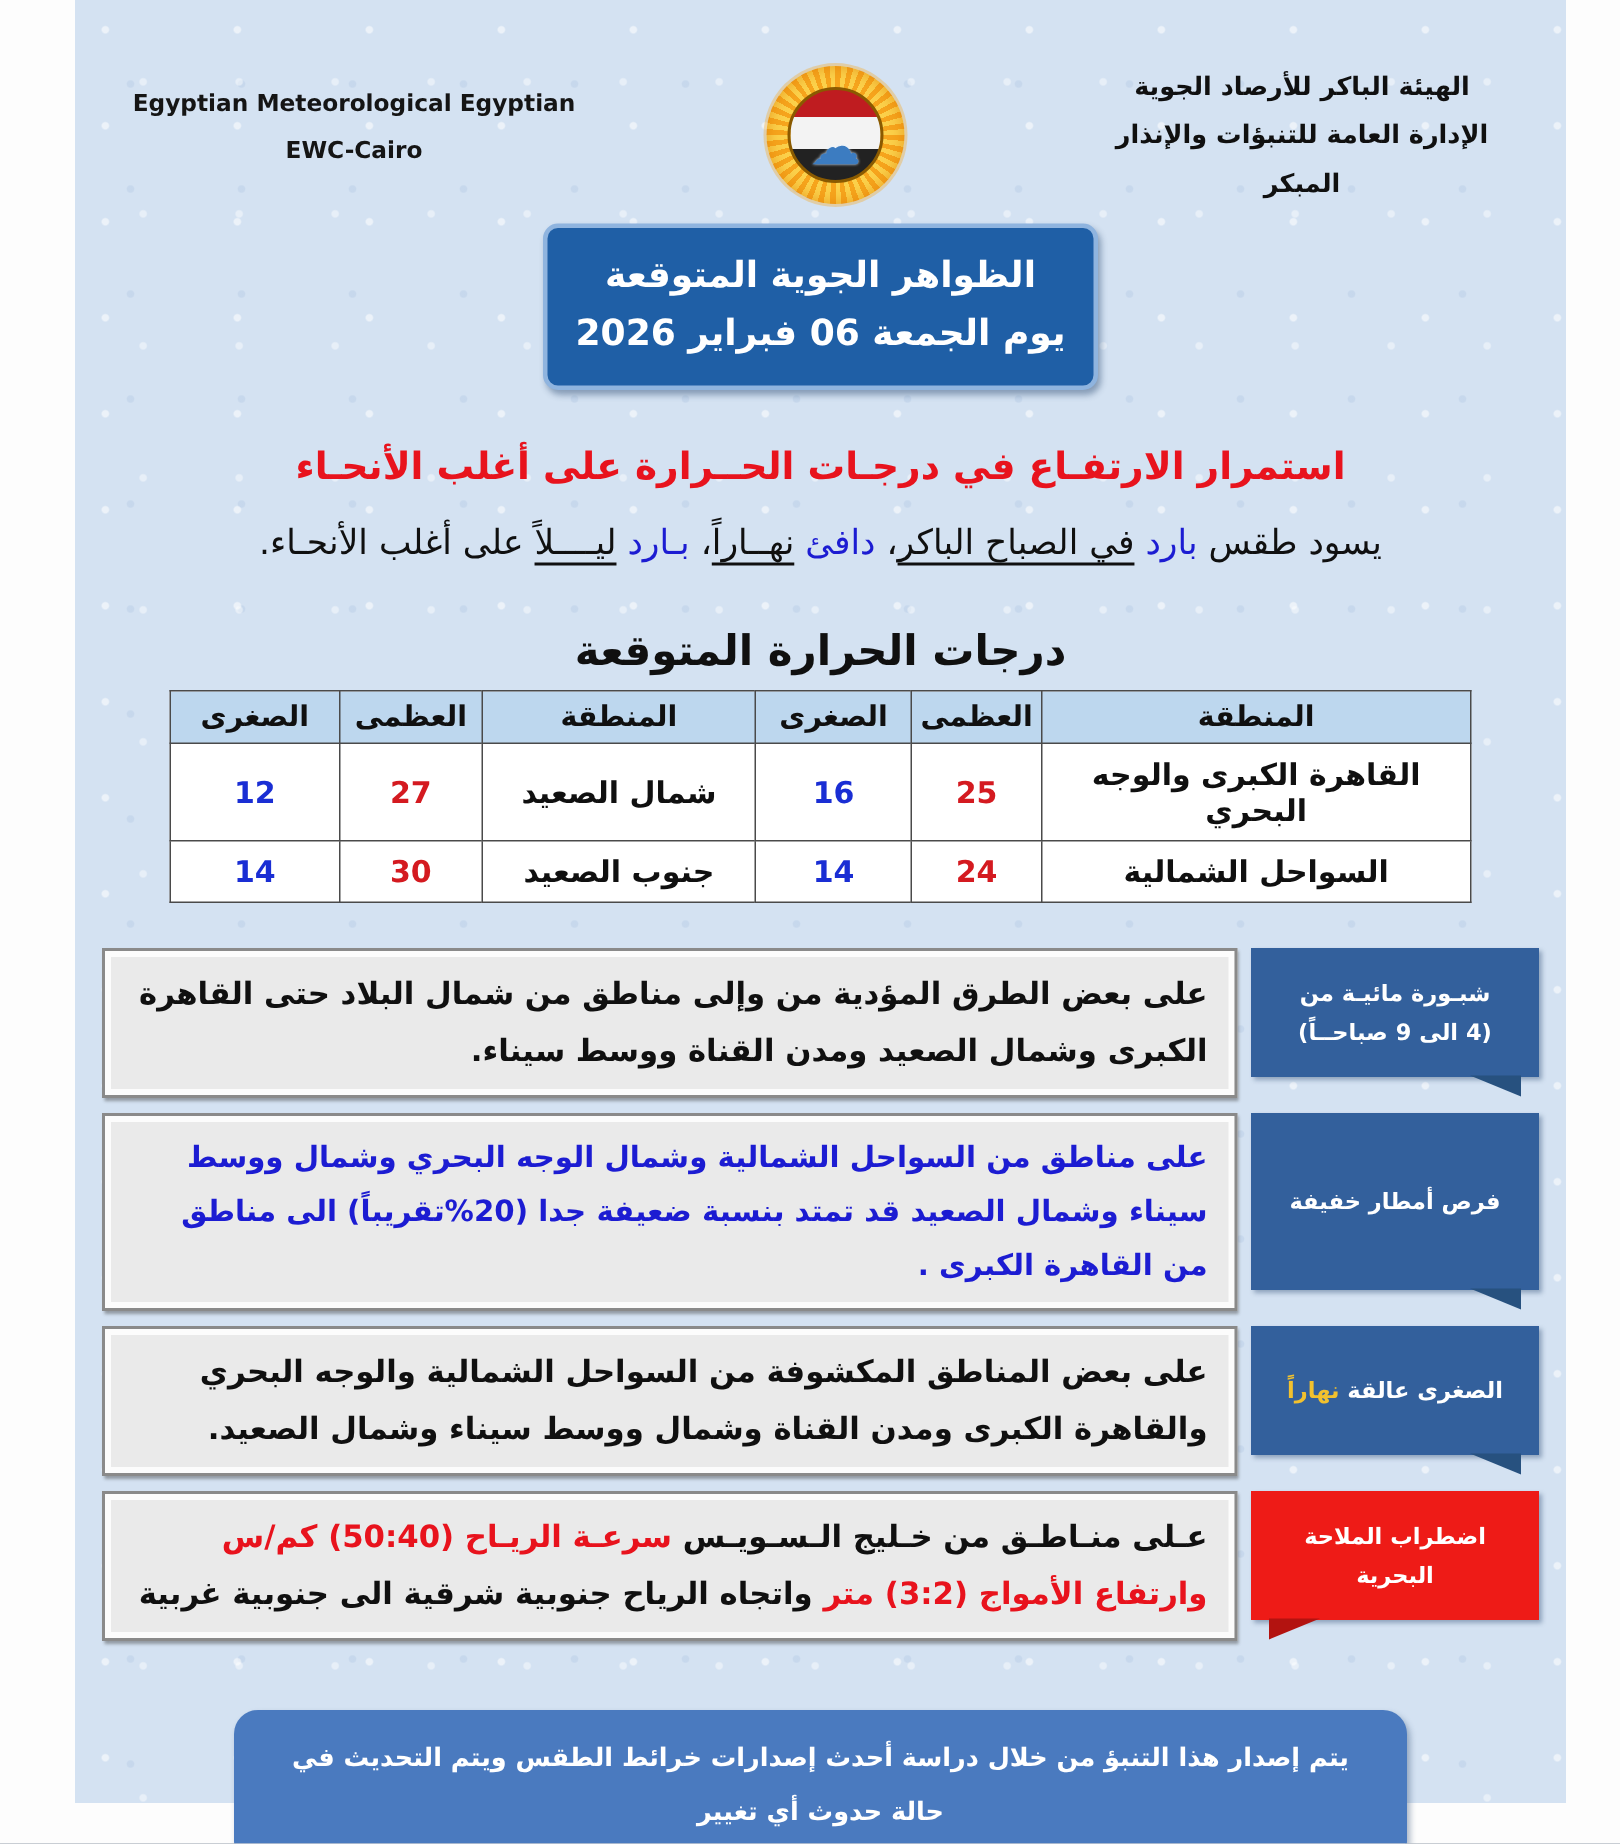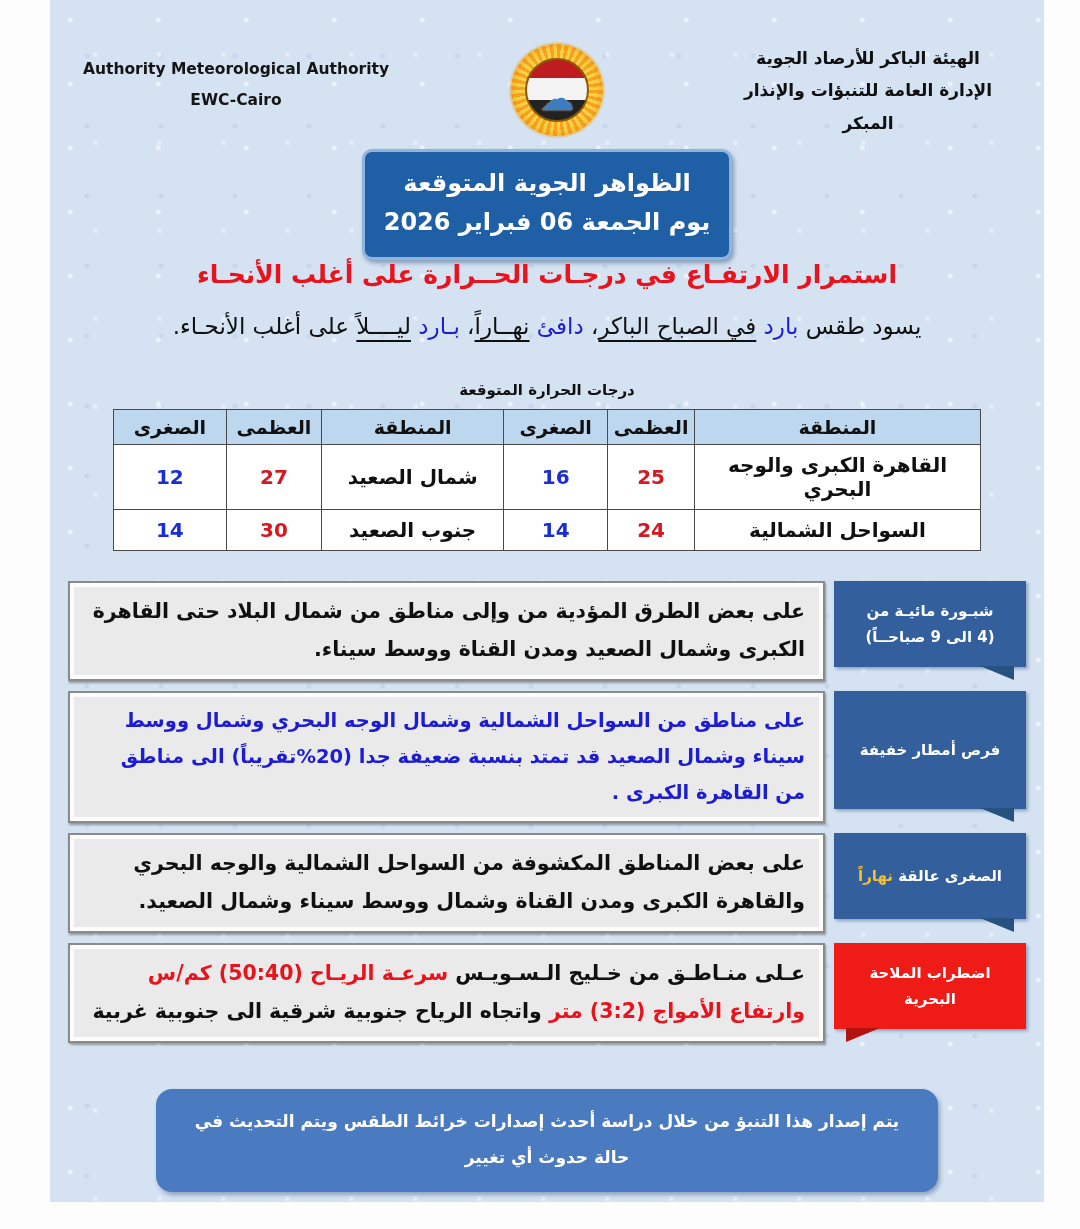--- a/index.html
+++ b/index.html
@@ -40,27 +40,27 @@
   }
   
   .title-box{
     width:370px; margin:10px auto 0; background:#1f5fa6;
     border:3px solid #8fb4df; border-radius:10px;
     color:#fff; font-weight:bold; font-size:24px; text-align:center;
     padding:12px 6px 14px; line-height:1.65;
     box-shadow:2px 3px 4px rgba(40,70,110,.45);
   }
   
-  .headline{ text-align:center; color:#e8131d; font-weight:bold; font-size:25px; }
+  .headline{ margin-top:36px; text-align:center; color:#e8131d; font-weight:bold; font-size:25px; }
   .summary{ margin-top:24px; text-align:center; font-weight:normal; font-size:23px; color:#101010; }
   .p-black{ color:#101010; } .p-blue{ color:#1c1cd2; } .p-red{ color:#e8131d; }
   .p-white{ color:#ffffff; } .p-yellow{ color:#f2c12e; }
   .p-underline{ text-decoration:underline; text-underline-offset:6px; text-decoration-thickness:2px; }
   
-  .tbl-title{ margin-top:42px; text-align:center; font-weight:bold; font-size:15px; color:#101010; }
+  .tbl-title{ margin-top:42px; text-align:center; font-weight:bold; font-size:28px; color:#101010; }
   table.temps{ width:868px; margin:10px auto 0; border-collapse:collapse; background:#fff; }
   table.temps th, table.temps td{
     border:1px solid #4a4a4a; text-align:center; font-weight:bold; vertical-align:middle;
   }
   table.temps th{ background:#bdd7ee; font-size:19px; padding:6px 4px; color:#101010; }
   table.temps td{ font-size:20px; padding:8px 4px; }
   .c-region{ color:#101010; } .c-max{ color:#d41a20; } .c-min{ color:#1a2ed4; }
   
   .alerts{ margin-top:30px; display:flex; flex-direction:column; gap:10px; }
   .alert-row{ display:flex; gap:9px; align-items:stretch; }
@@ -106,21 +106,21 @@
         <div>الهيئة الباكر للأرصاد الجوية</div>
         <div>الإدارة العامة للتنبؤات والإنذار المبكر</div>
       </div>
       <div class="logo">
         <div class="logo-sun"></div>
         <div class="logo-core">
           <div class="logo-cloud">☁</div>
         </div>
       </div>
       <div class="hdr-en">
-        <div>Authority Meteorological Authority</div>
+        <div>Egyptian Meteorological Egyptian</div>
         <div>EWC-Cairo</div>
       </div>
     </div>
 
     <div class="title-box">
       <div>الظواهر الجوية المتوقعة</div>
       <div>يوم الجمعة 06 فبراير 2026</div>
     </div>
 
     <div class="headline">استمرار الارتفـاع في درجـات الحــرارة على أغلب الأنحـاء</div>

